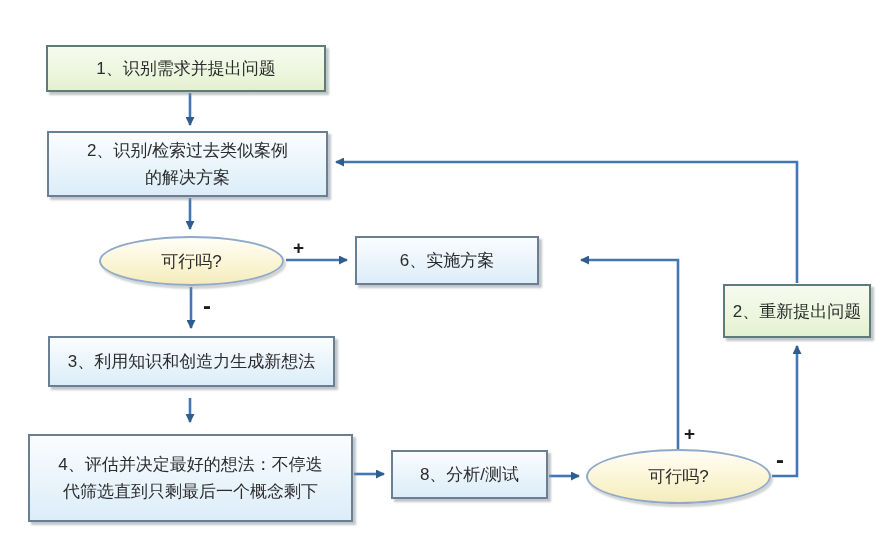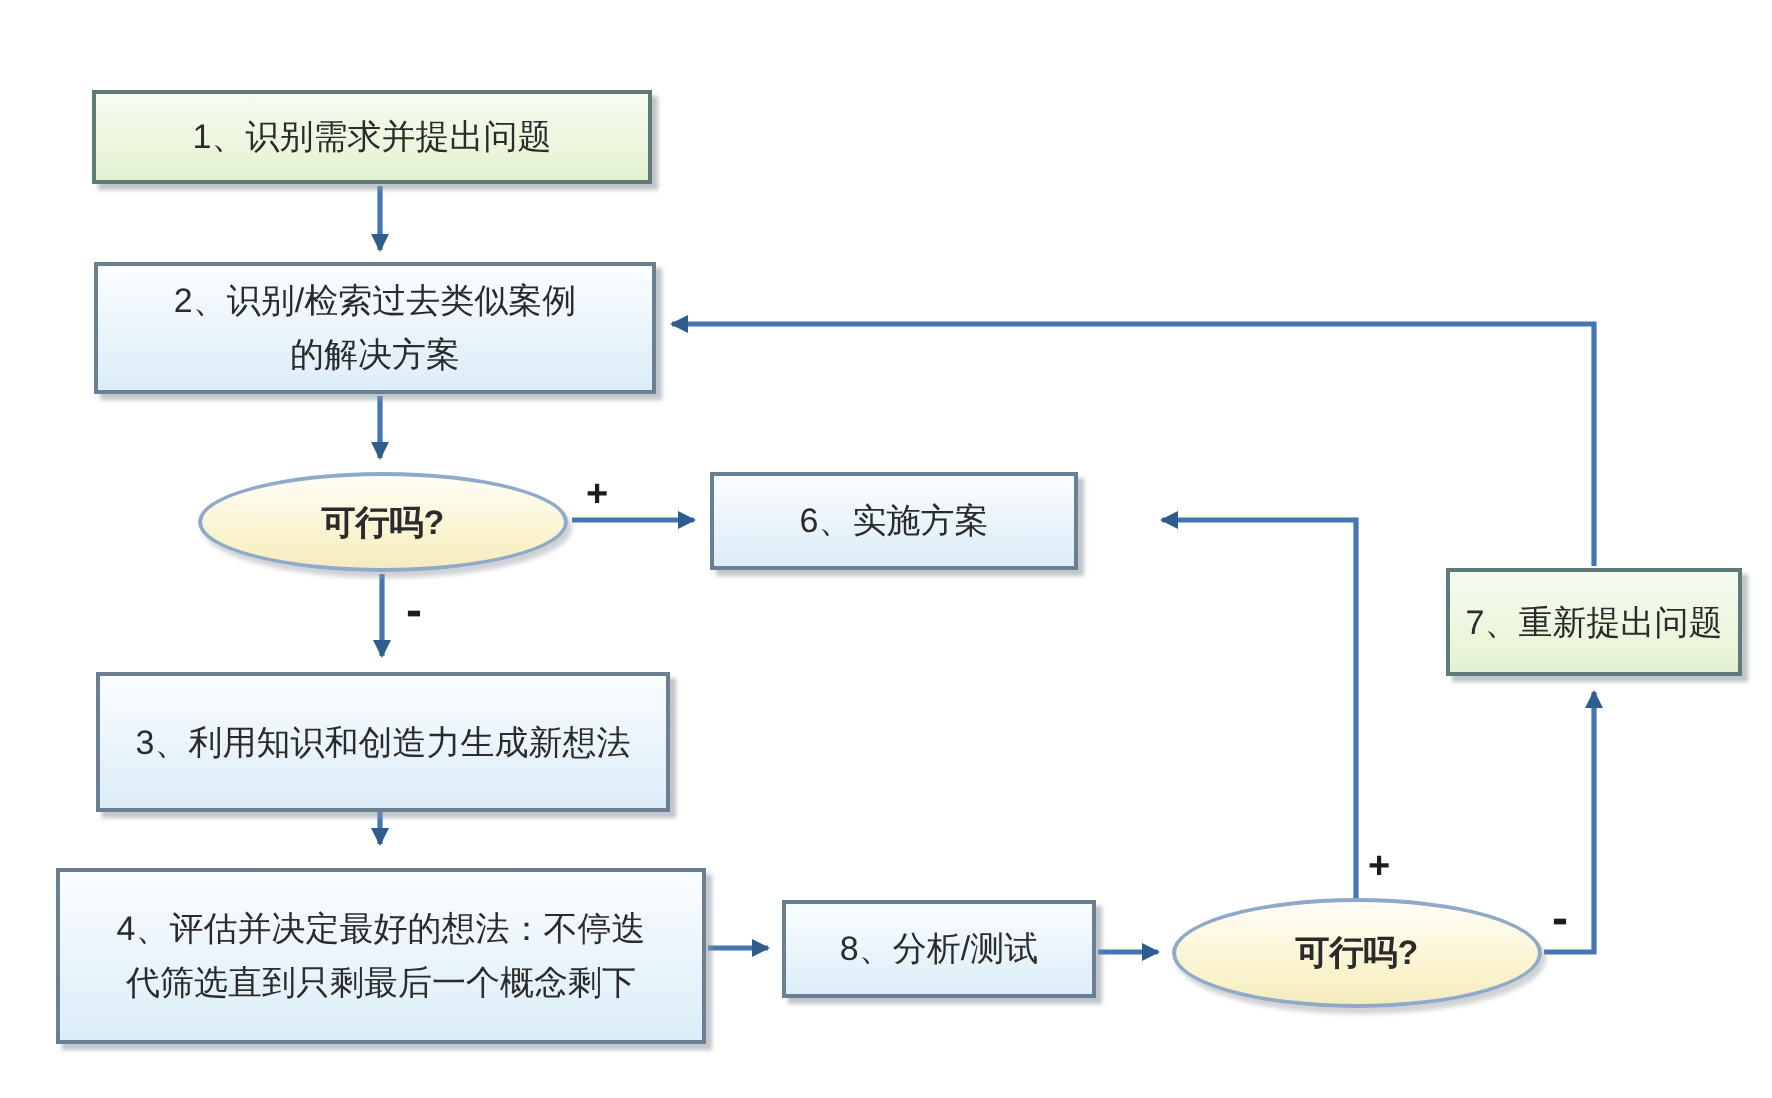--- a/index.html
+++ b/index.html
@@ -46,21 +46,20 @@
   .rect-green {
     background: linear-gradient(180deg, #f7fbf0 0%, #eaf5da 70%, #e3f0d0 100%);
     border: 2px solid #5e7a7a;
     box-shadow: 3px 3px 2px rgba(140,150,150,0.55);
   }
   .ellipse {
     background: linear-gradient(180deg, #fffef6 0%, #faf3cf 65%, #f4ecbe 100%);
     border: 2px solid #8fa9c9;
     border-radius: 50%;
     box-shadow: 2px 3px 2px rgba(150,155,160,0.45);
-    font-weight: bold;
   }
   .edge-label {
     position: absolute;
     color: #1c1c1c;
     font-weight: bold;
     font-size: 19px;
     line-height: 19px;
   }
 </style>
 </head>
@@ -98,39 +97,39 @@
   </div>
 
   <div class="node ellipse" style="left:99px; top:236px; width:185px; height:50px;">
     <span>可行吗?</span>
   </div>
 
   <div class="node rect-blue" style="left:355px; top:236px; width:184px; height:49px;">
     <span>6、实施方案</span>
   </div>
 
-  <div class="node rect-blue" style="left:48px; top:336px; width:287px; height:70px;">
+  <div class="node rect-blue" style="left:48px; top:336px; width:287px; height:51px;">
     <span>3、利用知识和创造力生成新想法</span>
   </div>
 
   <div class="node rect-blue" style="left:28px; top:434px; width:325px; height:88px;">
     <span>4、评估并决定最好的想法：不停迭
 代筛选直到只剩最后一个概念剩下</span>
   </div>
 
   <div class="node rect-blue" style="left:391px; top:450px; width:157px; height:49px;">
     <span>8、分析/测试</span>
   </div>
 
   <div class="node ellipse" style="left:586px; top:449px; width:185px; height:55px;">
     <span>可行吗?</span>
   </div>
 
   <div class="node rect-green" style="left:723px; top:284px; width:148px; height:54px;">
-    <span>7、重新提出问题</span>
+    <span>2、重新提出问题</span>
   </div>
 
   <span class="edge-label" style="left:293px; top:238px;">+</span>
 
   <span class="edge-label" style="left:203px; top:296px; font-size:24px;">-</span>
 
   <span class="edge-label" style="left:684px; top:424px;">+</span>
 
   <span class="edge-label" style="left:776px; top:450px; font-size:24px;">-</span>
 

